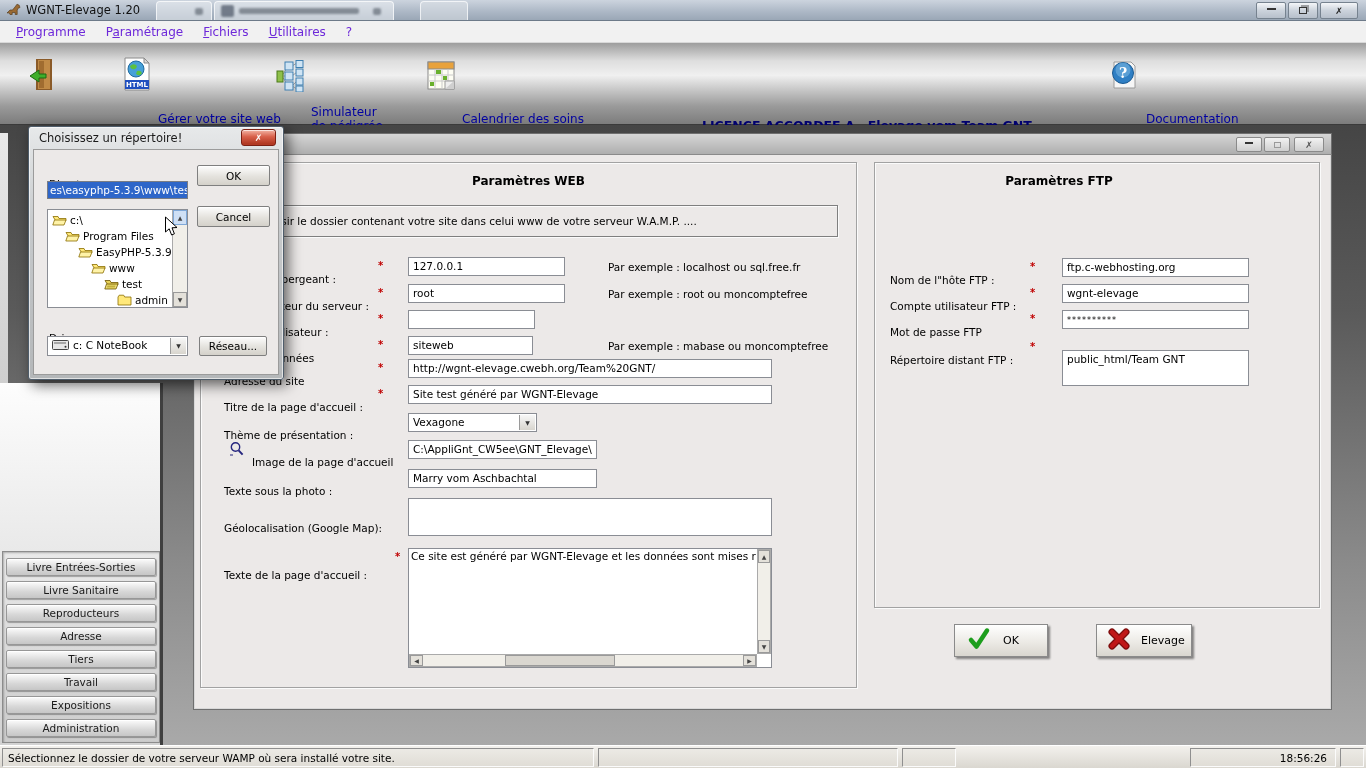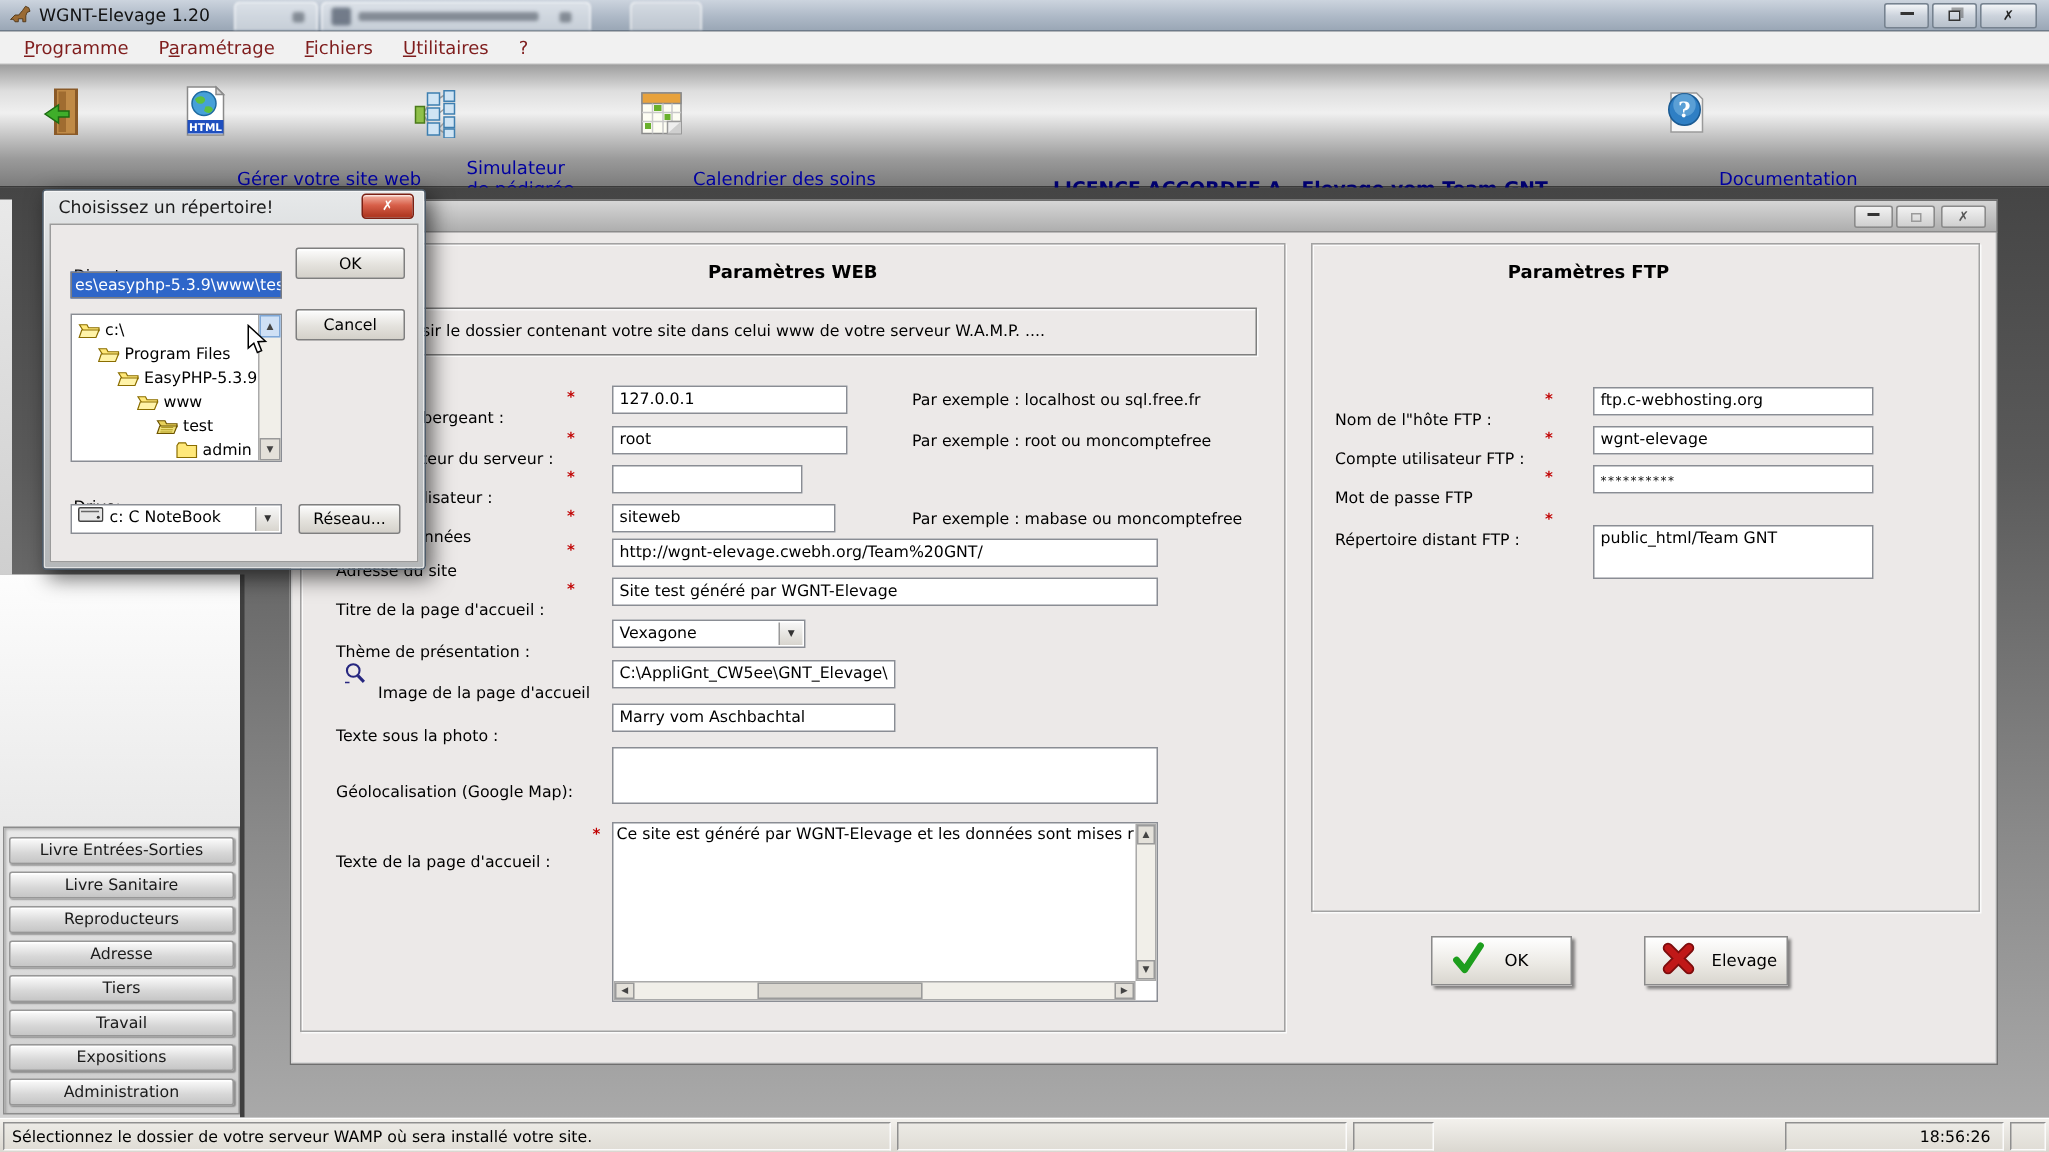--- a/index.html
+++ b/index.html
@@ -16,21 +16,21 @@
   .ghost-blob { background:rgba(90,100,115,.8); border-radius:2px; filter:blur(1px); }
   .ghost-line { background:rgba(70,78,90,.55); border-radius:2px; filter:blur(1.2px); }
   .wbtn { top:2px; height:17px; background:linear-gradient(#f4f6f9,#ccd3dc 50%,#b7c0cb);
     border:1px solid #76828f; border-radius:2px; display:flex; align-items:center; justify-content:center; }
   .glyph-min { width:9px; height:3px; border-bottom:2px solid #333; margin-top:-4px; }
   .glyph-restore { width:8px; height:7px; border:1px solid #333; box-shadow:2px -2px 0 -0px #33333366; }
   .glyph-x { font-size:9px; color:#222; font-weight:bold; }
 
   .menubar { left:0; top:21px; width:1366px; height:22px; background:#f1f1f1; border-bottom:1px solid #d8d8d8;
     display:flex; align-items:center; padding-left:6px; }
-  .menuitem { font-size:12px; color:#7f1d1d; padding:0 10px; line-height:22px; }
+  .menuitem { font-size:12px; color:#6d28d9; padding:0 10px; line-height:22px; }
   .menuitem .u { text-decoration:underline; }
 
   .header { left:0; top:43px; width:1366px; height:82px;
     background:linear-gradient(180deg,#9d9d9d 0%,#dedede 22%,#f0f0f0 40%,#c2c2c2 60%,#9a9a9a 78%,#7c7c7c 100%);
     border-bottom:1px solid #3a3a3a; }
   .toollabel { font-size:12px; color:#0000a0; }
   .licence { font-size:12.5px; font-weight:bold; color:#00006e; white-space:pre; }
 
   
   .mdi { left:0; top:125px; width:1366px; height:620px;
@@ -249,21 +249,21 @@
 <div class="abs star" style="left:378px;top:287px">*</div>
 <div class="abs tfield" style="left:408px;top:284px;width:157px;height:19px">root</div>
 <div class="abs hint" style="left:608px;top:288px">Par exemple : root  ou moncomptefree</div>
 
 <div class="abs lbl" style="left:224px;top:314px">Compte utilisateur :</div>
 <div class="abs star" style="left:378px;top:313px">*</div>
 <div class="abs tfield" style="left:408px;top:310px;width:127px;height:19px"></div>
 
 <div class="abs lbl" style="left:224px;top:340px">Base de données</div>
 <div class="abs star" style="left:378px;top:339px">*</div>
-<div class="abs tfield" style="left:408px;top:336px;width:149px;height:19px">siteweb</div>
+<div class="abs tfield" style="left:408px;top:336px;width:125px;height:19px">siteweb</div>
 <div class="abs hint" style="left:608px;top:340px">Par exemple : mabase  ou moncomptefree</div>
 
 <div class="abs lbl" style="left:224px;top:363px">Adresse du site</div>
 <div class="abs star" style="left:378px;top:362px">*</div>
 <div class="abs tfield" style="left:408px;top:359px;width:364px;height:19px">http://wgnt-elevage.cwebh.org/Team%20GNT/</div>
 
 <div class="abs lbl" style="left:224px;top:389px">Titre de la page d'accueil :</div>
 <div class="abs star" style="left:378px;top:388px">*</div>
 <div class="abs tfield" style="left:408px;top:385px;width:364px;height:19px">Site test généré par WGNT-Elevage</div>
 

